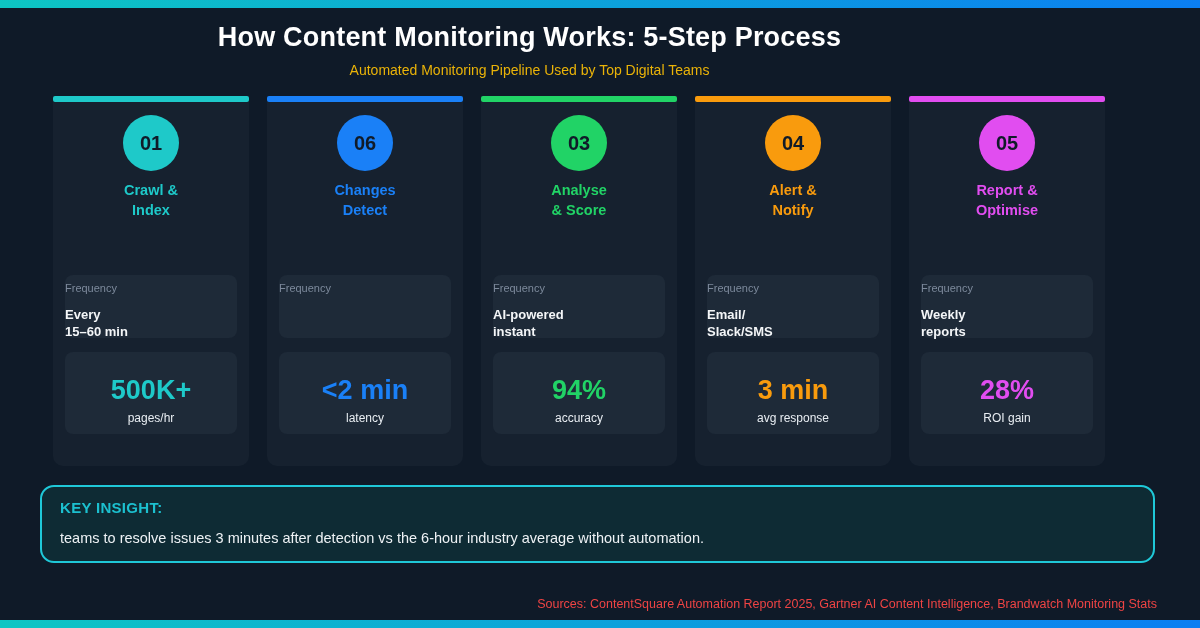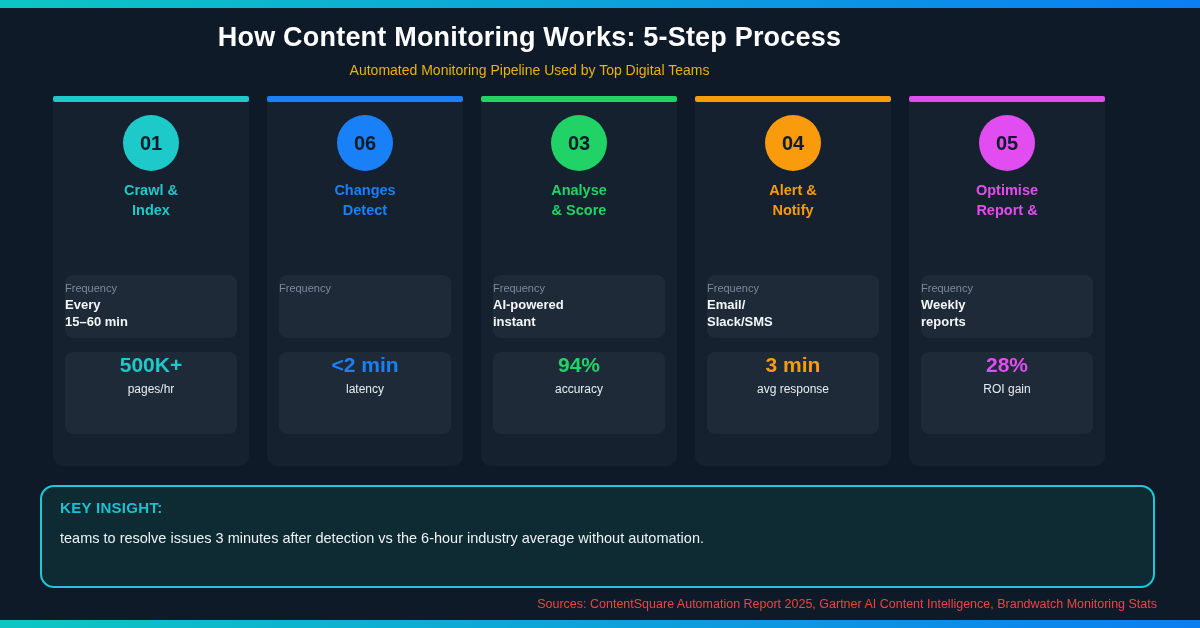--- a/index.html
+++ b/index.html
@@ -27,30 +27,30 @@
     width:56px; height:56px; border-radius:50%; background:var(--accent);
     margin:13px auto 0 auto; display:flex; align-items:center; justify-content:center;
   }
   .circle span { color:#101b29; font-size:20px; font-weight:bold; }
   .step-title { margin-top:9px; text-align:center; color:var(--accent); font-size:14.5px; font-weight:bold; line-height:20px; }
   .freq-box {
     position:absolute; left:12px; right:12px; top:173px; height:56px;
     background:#1e2a38; border-radius:8px; padding-top:7px; box-sizing:content-box;
   }
   .freq-label { color:#7d8a9c; font-size:11px; }
-  .freq-value { margin-top:3px; color:#f4f6f8; font-size:13px; font-weight:bold; line-height:16.5px; }
+  .freq-value { margin-top:13px; color:#f4f6f8; font-size:13px; font-weight:bold; line-height:16.5px; }
   .metric-box {
     position:absolute; left:12px; right:12px; top:250px; height:82px;
     background:#1e2a38; border-radius:8px; text-align:center;
   }
-  .metric-value { margin-top:1px; color:var(--accent); font-size:21px; font-weight:bold; }
+  .metric-value { margin-top:23px; color:var(--accent); font-size:27px; font-weight:bold; }
   .metric-label { margin-top:5px; color:#e8edf2; font-size:12px; }
 
   .insight-box {
-    position:absolute; left:40px; top:485px; width:1115px; height:103px;
+    position:absolute; left:40px; top:485px; width:1115px; height:78px;
     background:#0e2b34; border:2px solid #1fc8d8; border-radius:14px; box-sizing:border-box;
     padding:12px 18px;
   }
   .insight-heading { color:#1cc0cf; font-size:15px; font-weight:bold; letter-spacing:0.3px; }
   .insight-text { margin-top:9px; color:#eef2f5; font-size:14.5px; line-height:26px; }
 
   .sources { position:absolute; top:597px; right:43px; color:#ef4444; font-size:12.5px; }
 </style>
 </head>
 <body>
@@ -158,22 +158,22 @@
       </div>
     </div>
 
     <div class="card" style="--accent: #e14df0;">
       <div class="accent-bar"></div>
       <div class="card-body">
         <div class="circle">
             <span>05</span>
           </div>
         <div class="step-title">
+          <div>Report &amp;</div>
           <div>Optimise</div>
-          <div>Report &amp;</div>
         </div>
         <div class="freq-box">
           <div class="freq-label">Frequency</div>
           <div class="freq-value">
             <div>Weekly</div>
             <div>reports</div>
           </div>
         </div>
         <div class="metric-box">
           <div class="metric-value">28%</div>

